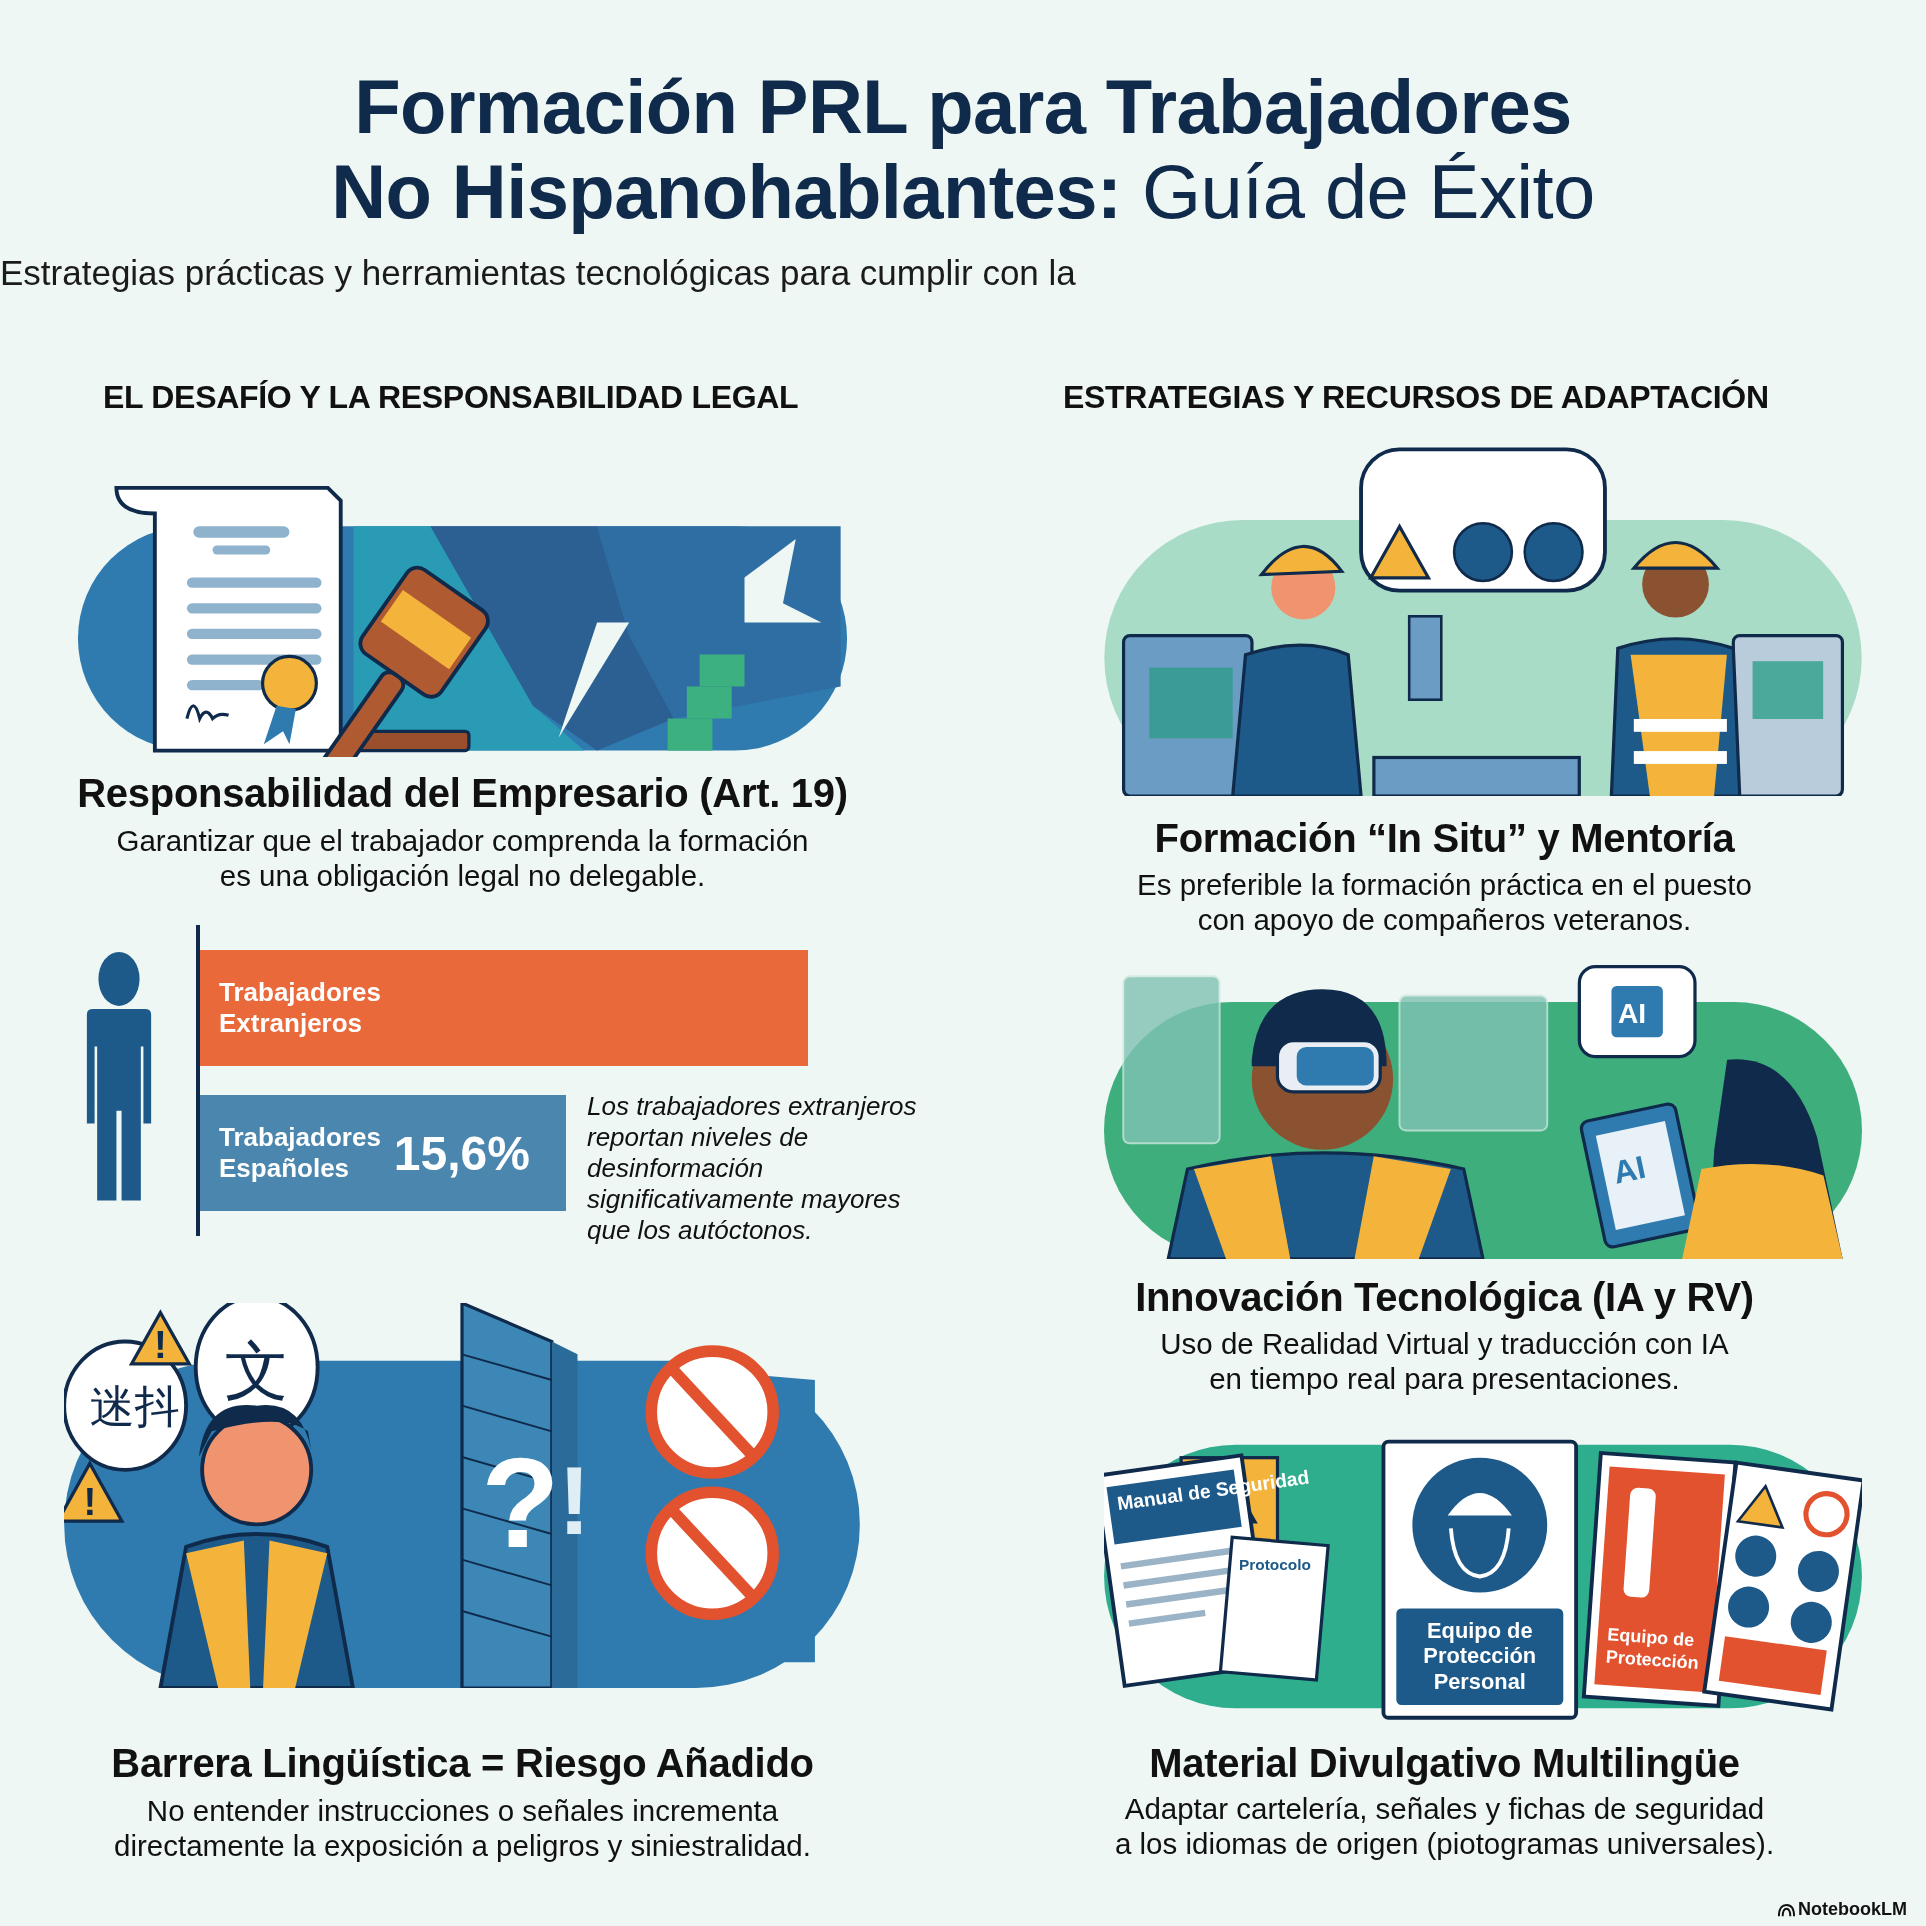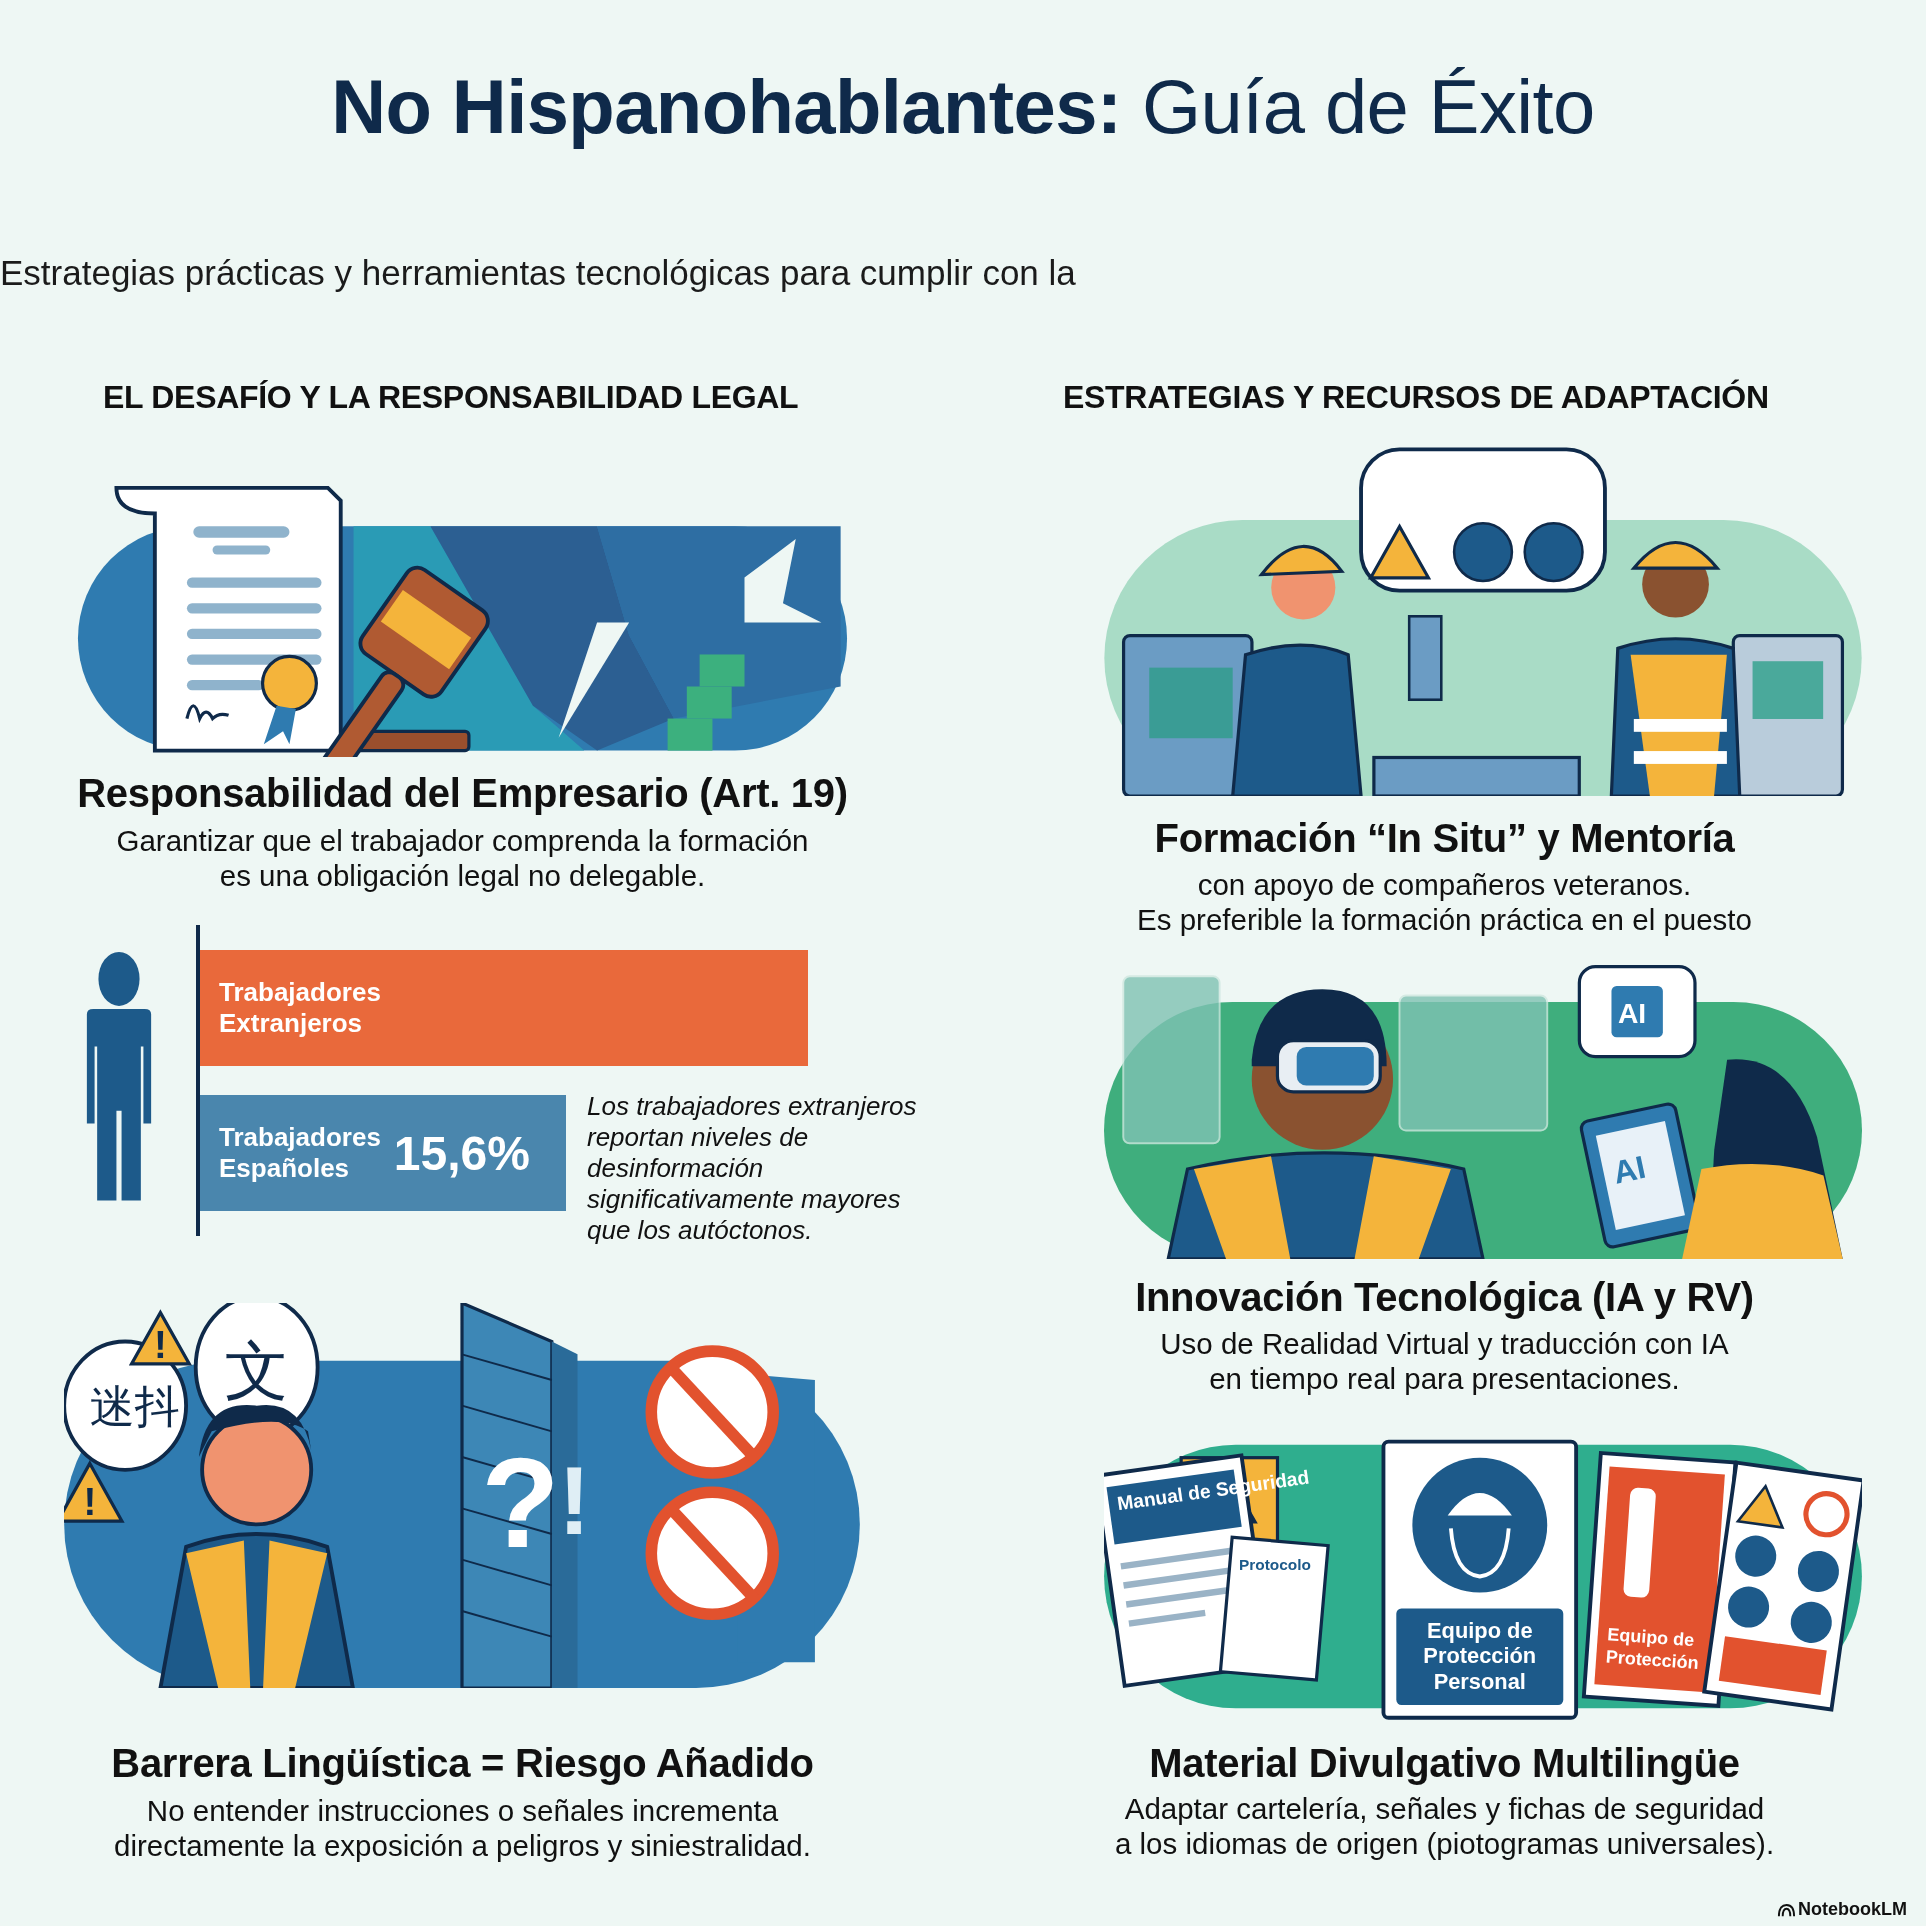--- a/index.html
+++ b/index.html
@@ -17,20 +17,21 @@
   .bar-orange{top:950px;width:608px;background:#e9693b;}
   .bar-blue{top:1095px;width:366px;background:#4a86ad;}
   .pct{font-size:48px;font-weight:700;margin-left:13px;}
   .note{left:587px;top:1091px;width:360px;font-size:26px;line-height:31px;font-style:italic;}
   .brand{right:19px;top:1899px;font-size:18px;font-weight:700;display:flex;align-items:center;gap:2px;}
 </style>
 </head>
 <body>
 
 <div class="abs title">
+  <div>Formación PRL para Trabajadores</div>
   <div><span>No Hispanohablantes:</span><span class="light"> Guía de Éxito</span></div>
 </div>
 <div class="abs subtitle">
   <div>Estrategias prácticas y herramientas tecnológicas para cumplir con la</div>
 </div>
 
 <div class="abs col-h" style="left:103px;">EL DESAFÍO Y LA RESPONSABILIDAD LEGAL</div>
 <div class="abs col-h" style="left:1063px;">ESTRATEGIAS Y RECURSOS DE ADAPTACIÓN</div>
 
 <div class="abs" style="left:71px;top:475px;width:783px;height:282px;">
@@ -163,22 +164,22 @@
     <path d="M825,195 Q890,115 955,195 Z" fill="#f4b43b" stroke="#0f2a4a" stroke-width="5"></path>
     <path d="M790,550 L800,320 Q890,290 980,320 L990,550 Z" fill="#1d5a8a" stroke="#0f2a4a" stroke-width="5"></path>
     <path d="M820,330 L850,550 L950,550 L970,330 Z" fill="#f4b43b"></path>
     <rect x="825" y="430" width="145" height="20" fill="#fff"></rect>
       <rect x="825" y="480" width="145" height="20" fill="#fff"></rect>
   </svg>
 </div>
 
 <div class="abs card-title" style="left:963px;width:963px;top:815px;">Formación “In Situ” y Mentoría</div>
 <div class="abs card-desc" style="left:963px;width:963px;top:867px;">
+  <div>Es preferible la formación práctica en el puesto</div>
   <div>con apoyo de compañeros veteranos.</div>
-  <div>Es preferible la formación práctica en el puesto</div>
 </div>
 
 <div class="abs" style="left:1104px;top:957px;width:758px;height:302px;">
   <svg width="758" height="302" viewBox="0 0 1180 470">
     <rect x="0" y="70" width="1180" height="400" rx="200" fill="#3fae7d"></rect>
     <rect x="30" y="30" width="150" height="260" rx="10" fill="#7fc2b3" opacity="0.8" stroke="#cfe8e0" stroke-width="3"></rect>
     <rect x="460" y="60" width="230" height="210" rx="10" fill="#7fc2b3" opacity="0.8" stroke="#cfe8e0" stroke-width="3"></rect>
     <rect x="740" y="15" width="180" height="140" rx="25" fill="#fff" stroke="#0f2a4a" stroke-width="5"></rect>
     <rect x="790" y="45" width="80" height="80" rx="8" fill="#2f7bb0"></rect>
     <text x="800" y="103" font-size="44" font-weight="700" fill="#fff" font-family="Liberation Sans, sans-serif">AI</text>

